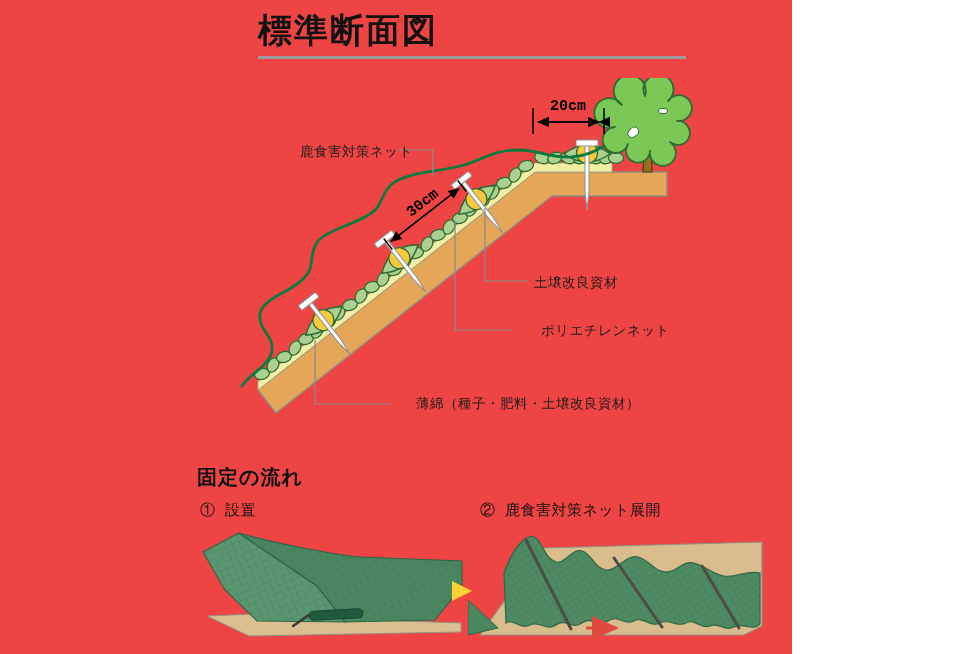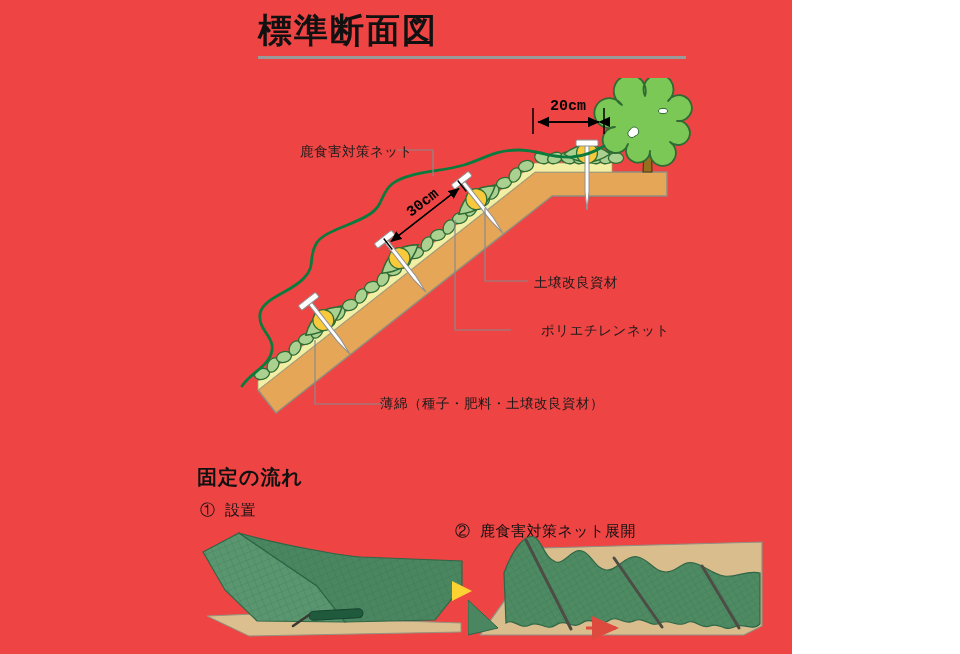--- a/index.html
+++ b/index.html
@@ -132,27 +132,27 @@
       <path d="M167,72 H203 V98"></path>
       <path d="M255,130 V203 H298"></path>
       <path d="M225,142 V252 H281"></path>
       <path d="M85,262 V326 H160"></path>
     </g>
   </svg>
 
   <div class="abs dlabel" style="left:296px;top:143px;width:117px;text-align:right;">鹿食害対策ネット</div>
   <div class="abs dlabel" style="left:534px;top:274px;">土壌改良資材</div>
   <div class="abs dlabel" style="left:541px;top:322px;">ポリエチレンネット</div>
-  <div class="abs dlabel" style="left:380px;top:395px;">薄綿（種子・肥料・土壌改良資材）</div>
+  <div class="abs dlabel" style="left:416px;top:395px;">薄綿（種子・肥料・土壌改良資材）</div>
   <div class="abs dim" style="left:540px;top:98px;width:56px;text-align:center;">20cm</div>
   <div class="abs dim dim-30" style="left:400px;top:195px;width:46px;text-align:center;">30cm</div>
 
   <div class="abs sec-head">固定の流れ</div>
   <div class="abs step-label" style="left:200px;top:501px;">① 設置</div>
-  <div class="abs step-label" style="left:455px;top:501px;margin-top:21px;">② 鹿食害対策ネット展開</div>
+  <div class="abs step-label" style="left:480px;top:501px;">② 鹿食害対策ネット展開</div>
 
   <svg class="abs" style="left:195px;top:528px;" width="272" height="124" viewBox="0 0 272 124">
     <defs>
       <pattern id="grid1" width="7" height="7" patternUnits="userSpaceOnUse" patternTransform="rotate(-22)">
         <path d="M0,0 H7 M0,0 V7" stroke="#2e6647" stroke-width="0.7" opacity="0.55"></path>
       </pattern>
     </defs>
     <polygon points="12,88 54,108 266,104 266,95 150,91 60,86" fill="#dcbf8e" stroke="#93937f" stroke-width="1"></polygon>
     <path d="M8,24 L44,5 L122,58 L150,94 L62,93 L30,62 Z" fill="#5a9770" stroke="#2f6647" stroke-width="1.2"></path>
     <path d="M44,5 C90,18 150,28 166,29 L267,33 L267,58 L240,92 L150,94 L122,58 Z" fill="#4a8660" stroke="#2f6647" stroke-width="1.2"></path>

